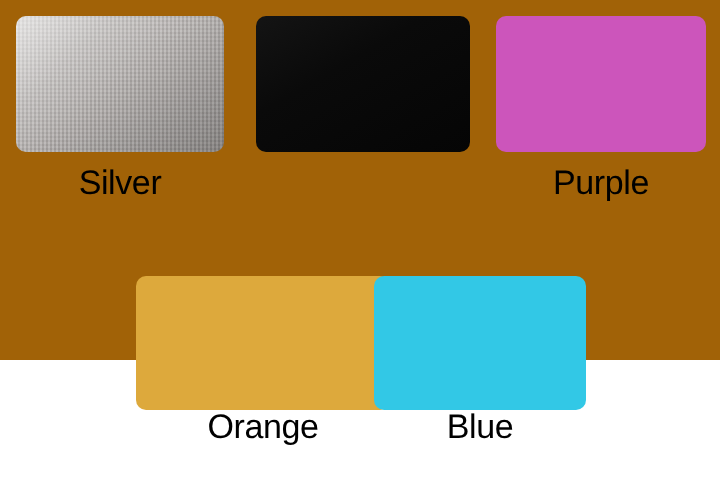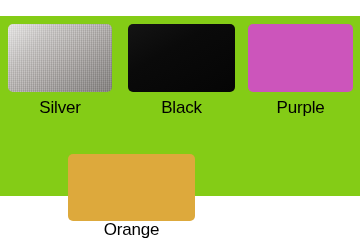--- a/index.html
+++ b/index.html
@@ -11,22 +11,21 @@
     width: 360px;
     height: 240px;
     background: #ffffff;
     font-family: "Liberation Sans", sans-serif;
     overflow: hidden;
   }
   #swatch-board {
     position: relative;
     width: 360px;
     height: 180px;
-    background: #84cc16;
-    margin-top: 16px;
+    background: #a16207;
   }
 
   .swatch-cell {
     position: absolute;
   }
 
   .swatch-chip {
     position: absolute;
     left: 0;
     top: 0;
@@ -110,27 +109,30 @@
 
 <div id="swatch-board">
 
   <div class="swatch-cell" id="cell-silver">
     <div class="swatch-chip chip-silver"></div>
     <div class="swatch-label">Silver</div>
   </div>
 
   <div class="swatch-cell" id="cell-black">
     <div class="swatch-chip chip-black"></div>
-    <div class="swatch-label">Black</div>
   </div>
 
   <div class="swatch-cell" id="cell-purple">
     <div class="swatch-chip chip-purple"></div>
     <div class="swatch-label">Purple</div>
   </div>
 
   <div class="swatch-cell" id="cell-orange">
     <div class="swatch-chip chip-orange"></div>
     <div class="swatch-label">Orange</div>
   </div>
 
+  <div class="swatch-cell" id="cell-blue">
+    <div class="swatch-chip chip-blue"></div>
+    <div class="swatch-label">Blue</div>
+  </div>
 
 </div>
 
 </body></html>

